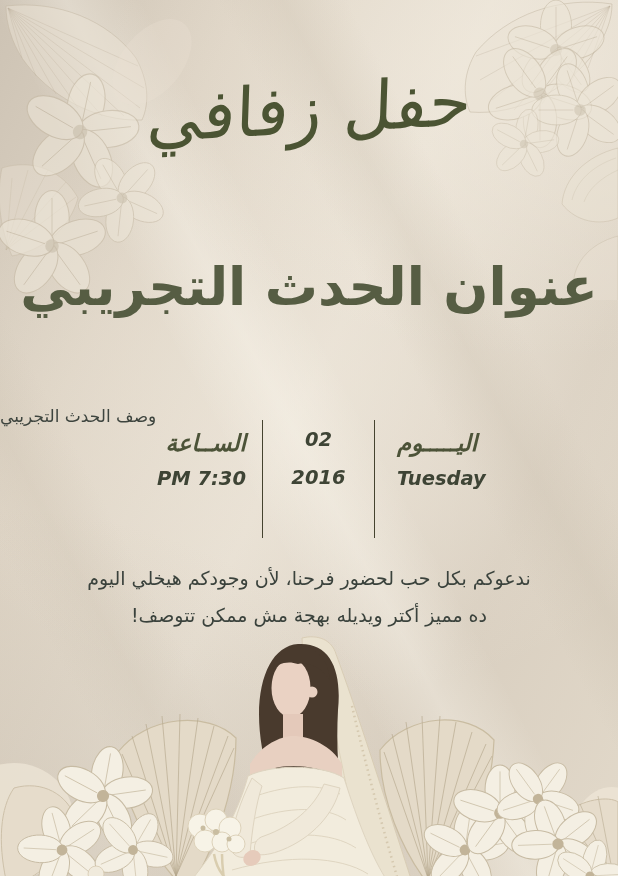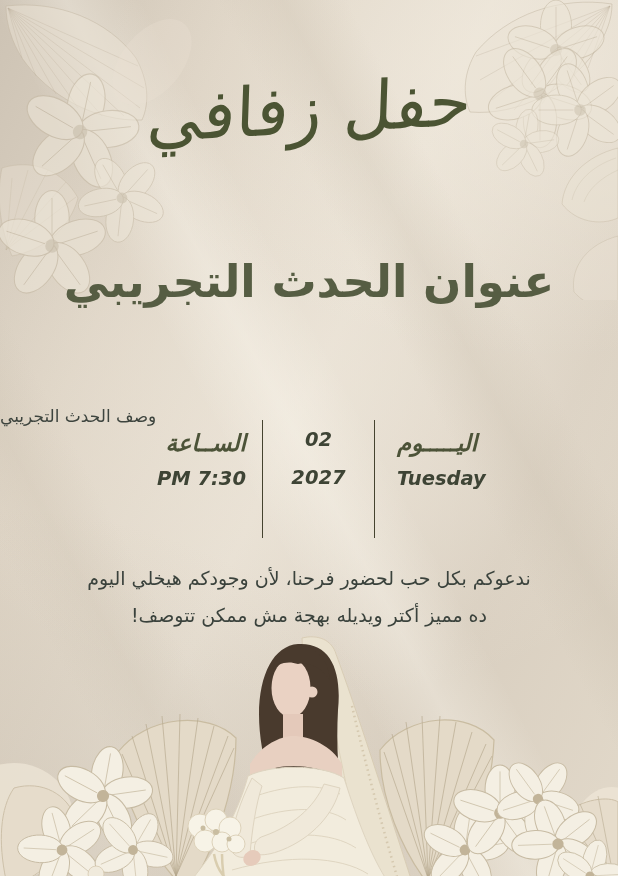--- a/index.html
+++ b/index.html
@@ -29,21 +29,21 @@
   .calligraphy{
     position:absolute;top:64px;left:0;right:0;
     text-align:center;direction:rtl;
     font-size:68px;line-height:1.35;
     color:#4b5433;
     transform:rotate(-3deg) skewX(-5deg);
   }
   .title{
     position:absolute;top:254px;left:0;right:0;margin:0;
     text-align:center;direction:rtl;
-    font-size:45px;font-weight:bold;line-height:1.25;
+    font-size:53px;font-weight:bold;line-height:1.25;
     color:#565d43;letter-spacing:0;
   }
   .subtitle{
     position:absolute;top:362px;left:0;right:0;
     text-align:left;direction:rtl;
     font-size:17px;color:#3d443e;margin-top:44px;
   }
   .details{
     position:absolute;top:420px;left:99px;
     width:420px;height:118px;
@@ -146,21 +146,21 @@
   <h1 class="title">عنوان الحدث التجريبي</h1>
   <div class="subtitle">وصف الحدث التجريبي</div>
 
   <div class="details">
     <div class="col col-day">
       <div class="lbl">اليـــــوم</div>
       <div class="val ltr">Tuesday</div>
     </div>
     <div class="col col-date">
       <div class="val ltr">02</div>
-      <div class="val ltr">2027</div>
+      <div class="val ltr">2016</div>
     </div>
     <div class="col col-time">
       <div class="lbl">الســاعة</div>
       <div class="val ltr">PM 7:30</div>
     </div>
   </div>
 
   <div class="message">
     <div>ندعوكم بكل حب لحضور فرحنا، لأن وجودكم هيخلي اليوم</div>
     <div>ده مميز أكتر ويديله بهجة مش ممكن تتوصف!</div>

